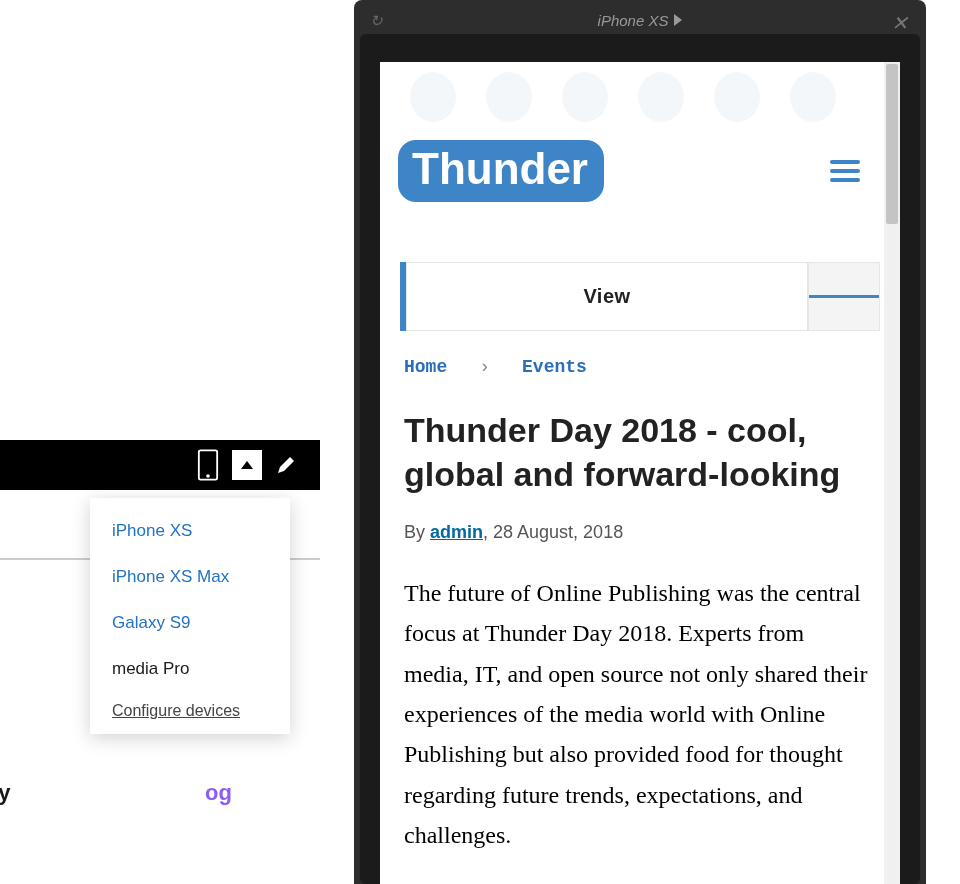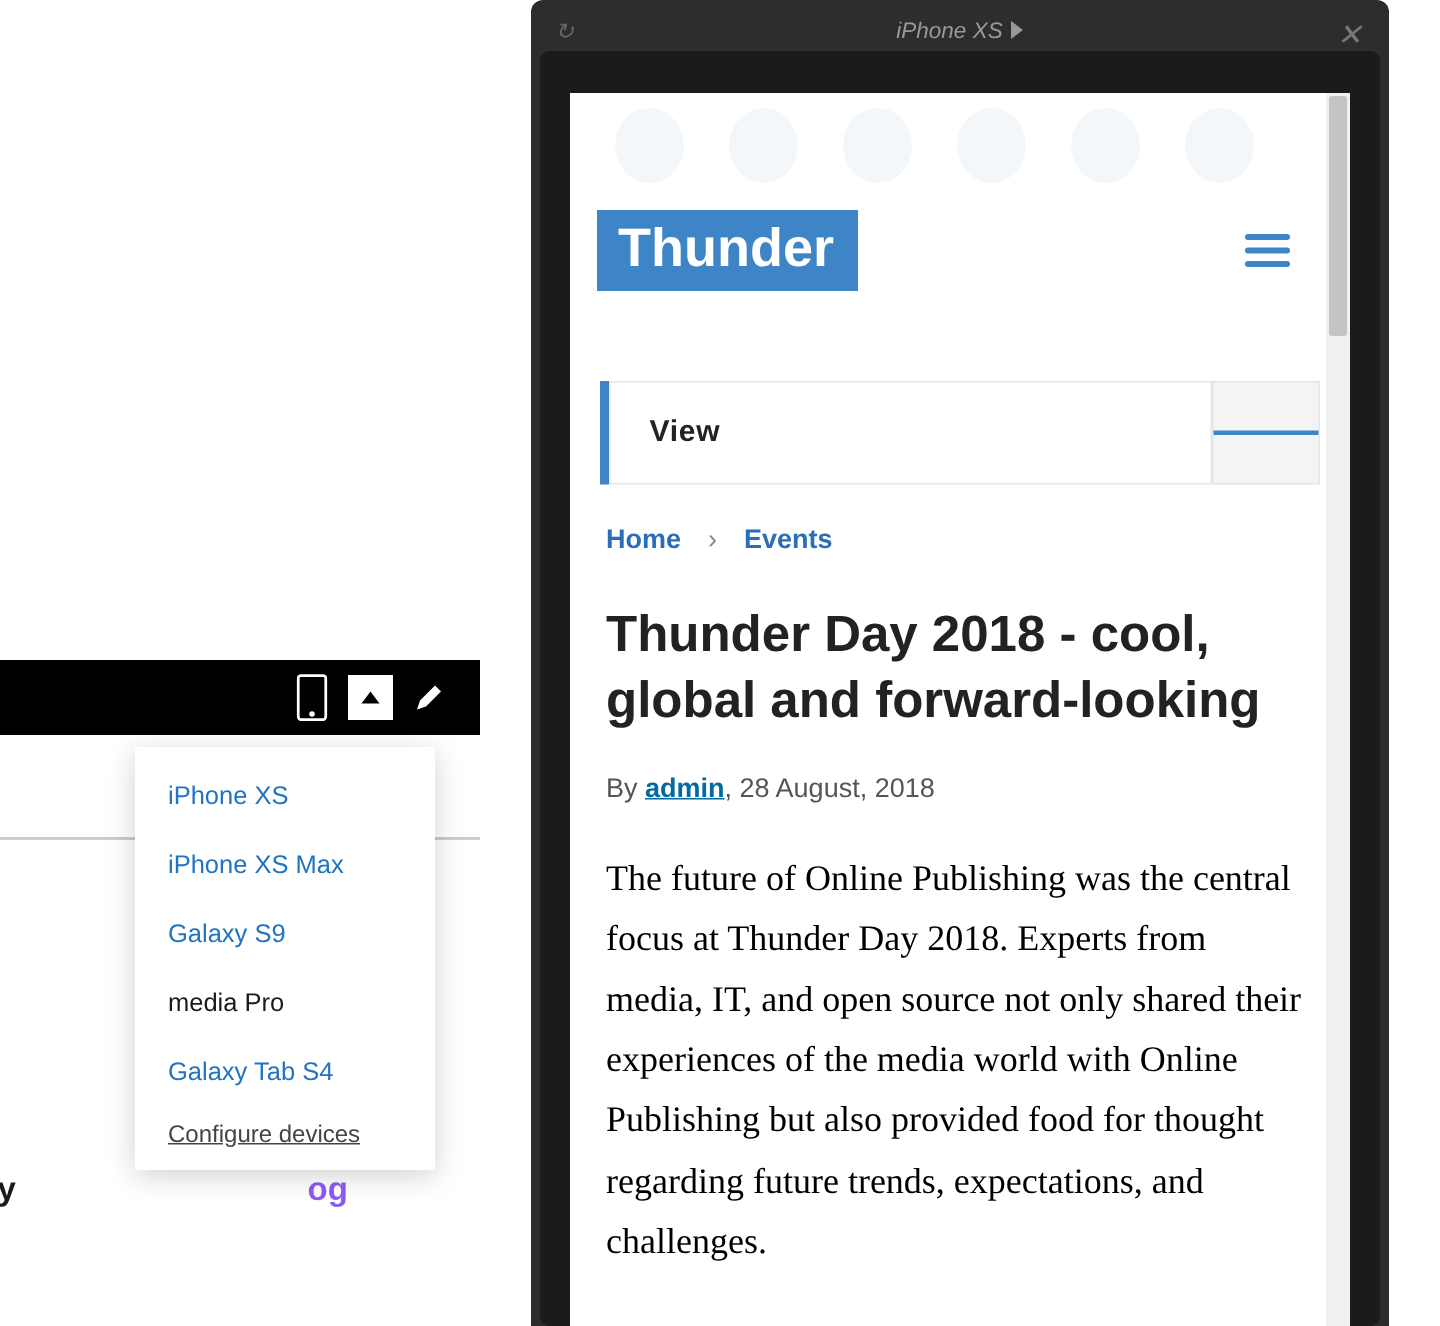--- a/index.html
+++ b/index.html
@@ -148,47 +148,49 @@
     }
     .droplet {
       width: 46px; height: 50px; background:#f4f7fa; border-radius: 50% 50% 50% 50%;
     }
 
     .site-header {
       display:flex; justify-content: space-between; align-items:center;
       padding: 18px 40px 30px 18px;
     }
     .logo {
-      background:#3d85c6; color:#fff; font-size: 36px; font-weight:700;
+      background:#3d85c6; color:#fff; font-size: 44px; font-weight:700;
       padding: 4px 16px 8px 14px; letter-spacing: 0px;
       font-family: Arial, sans-serif;
+      border-radius: 18px;
     }
     .hamburger { cursor:pointer; }
     .hamburger div { width:30px; height:4px; background:#3d85c6; margin:5px 0; border-radius:2px;}
 
     .view-bar {
       margin: 30px 20px 0 20px;
       display:flex;
       border-left: 6px solid #3d85c6;
       background:#f4f4f4;
     }
     .view-label {
       flex:1; background:#fff; border:1px solid #e6e6e6;
       padding: 22px 26px; font-size:20px; font-weight:700; letter-spacing:0.5px;
       color:#222;
+      text-align:center;
     }
     .view-ham {
       width:72px; border:1px solid #e6e6e6; background:#f4f4f4;
       display:flex; align-items:center; justify-content:center; cursor:pointer;
     }
     .view-ham div { width:24px; height:3px; background:#3d85c6; margin:3px 0; }
 
     .breadcrumb {
       padding: 26px 8px 0 24px; font-size:18px; font-weight:700; color:#2a6db8;
-      display:flex; align-items:center; gap:18px;
+      display:flex; align-items:center; gap:32px;font-family:Liberation Mono, monospace;
     }
     .breadcrumb .sep { color:#888; font-weight:400; }
 
     .article-title {
       padding: 32px 28px 0 24px;
       font-size: 34px; font-weight:700; line-height:1.28; color:#222;
       font-family: Arial, sans-serif;
     }
     .byline {
       padding: 26px 24px 0 24px; font-size:18px; color:#555;
@@ -222,21 +224,20 @@
   <div class="grey-strip"></div>
 
   <span class="bg-text">My</span>
   <span class="bg-text2">og</span>
 
   <div class="device-dropdown">
     <div class="device-item">iPhone XS</div>
     <div class="device-item">iPhone XS Max</div>
     <div class="device-item">Galaxy S9</div>
     <div class="device-item selected">media Pro</div>
-    <div class="device-item">Galaxy Tab S4</div>
     <div class="configure-link">Configure devices</div>
   </div>
 </div>
 
 <div class="device-frame">
   <div class="device-topbar">
     <span class="rotate-ico">↻</span>
     <span>iPhone XS</span>
     <span class="play-tri"></span>
     <span class="close-ico">✕</span>

